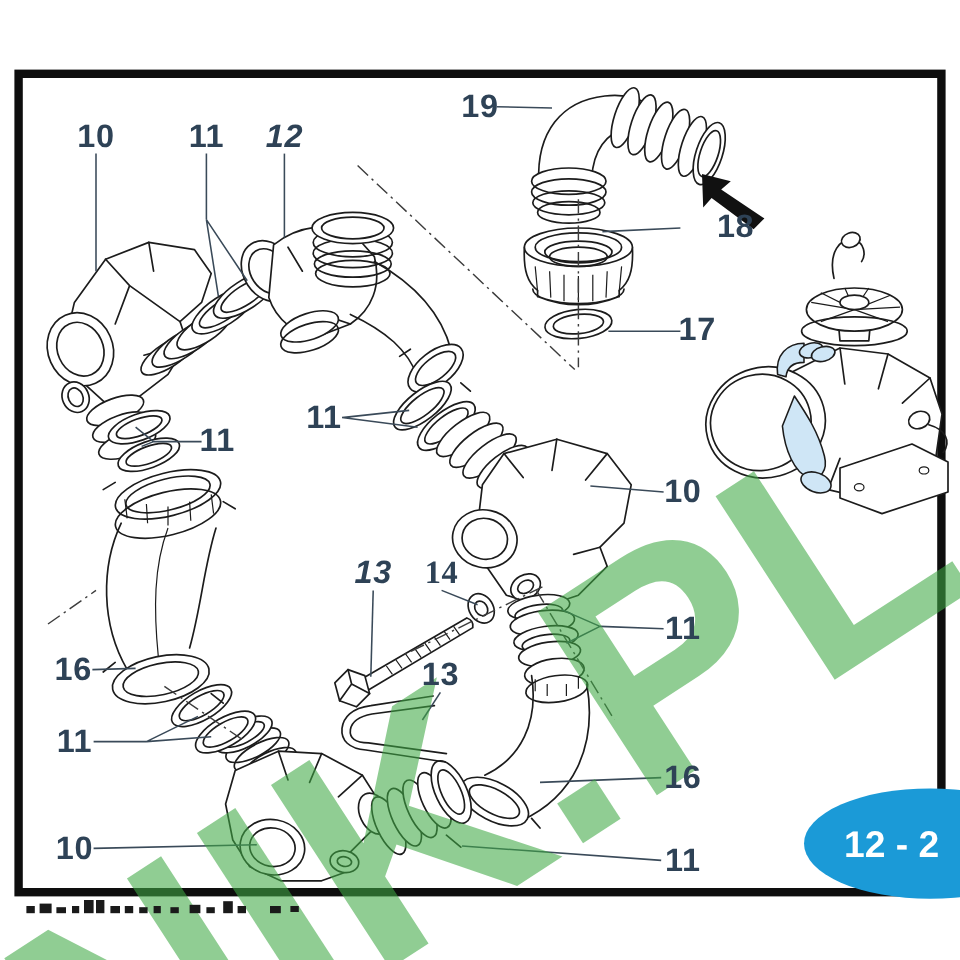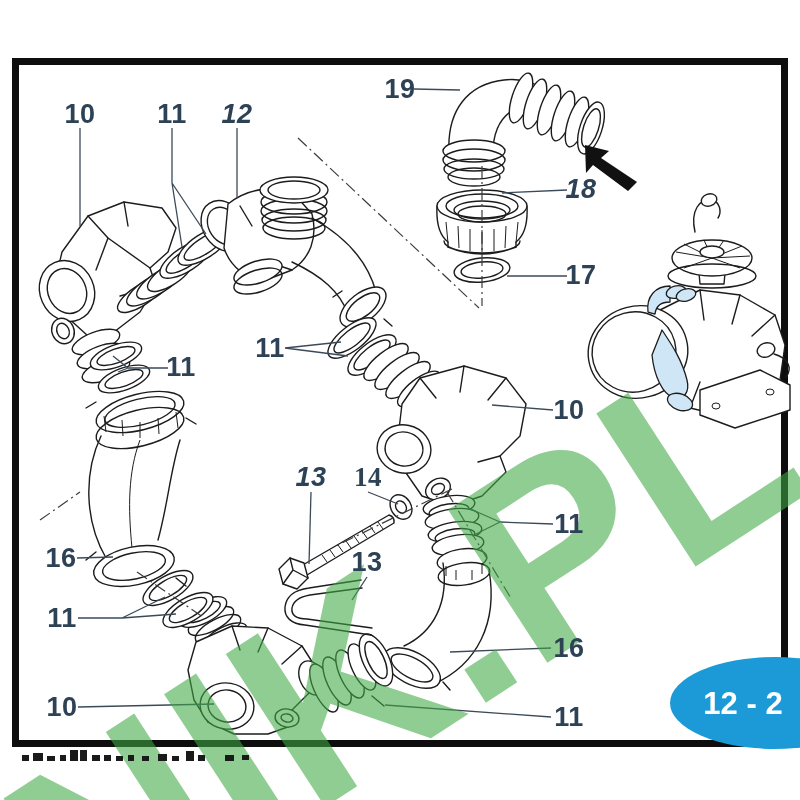--- a/index.html
+++ b/index.html
@@ -296,21 +296,21 @@
     <rect x="198" y="755" width="7" height="6"></rect>
         <rect x="225" y="755" width="9" height="6"></rect>
     <rect x="242" y="755" width="7" height="5"></rect>
   </g>
 </svg>
 
 <div class="co" style="left:80px;top:114px;">10</div>
 <div class="co" style="left:172px;top:114px;">11</div>
 <div class="co" style="left:237px;top:114px;font-style:italic;">12</div>
 <div class="co" style="left:400px;top:89px;">19</div>
-<div class="co" style="left:581px;top:189px;font-style:italic;">18</div>
+<div class="co" style="left:613px;top:189px;">18</div>
 <div class="co" style="left:581px;top:275px;text-align:center;">17</div>
 <div class="co" style="left:270px;top:348px;">11</div>
 <div class="co" style="left:569px;top:410px;">10</div>
 <div class="co" style="left:569px;top:524px;">11</div>
 <div class="co" style="left:569px;top:648px;">16</div>
 <div class="co" style="left:569px;top:717px;">11</div>
 <div class="co" style="left:311px;top:477px;font-style:italic;">13</div>
 <div class="co" style="left:368px;top:477px;font-family:Liberation Serif, serif;">14</div>
 <div class="co" style="left:367px;top:562px;">13</div>
 <div class="co" style="left:61px;top:558px;">16</div>

